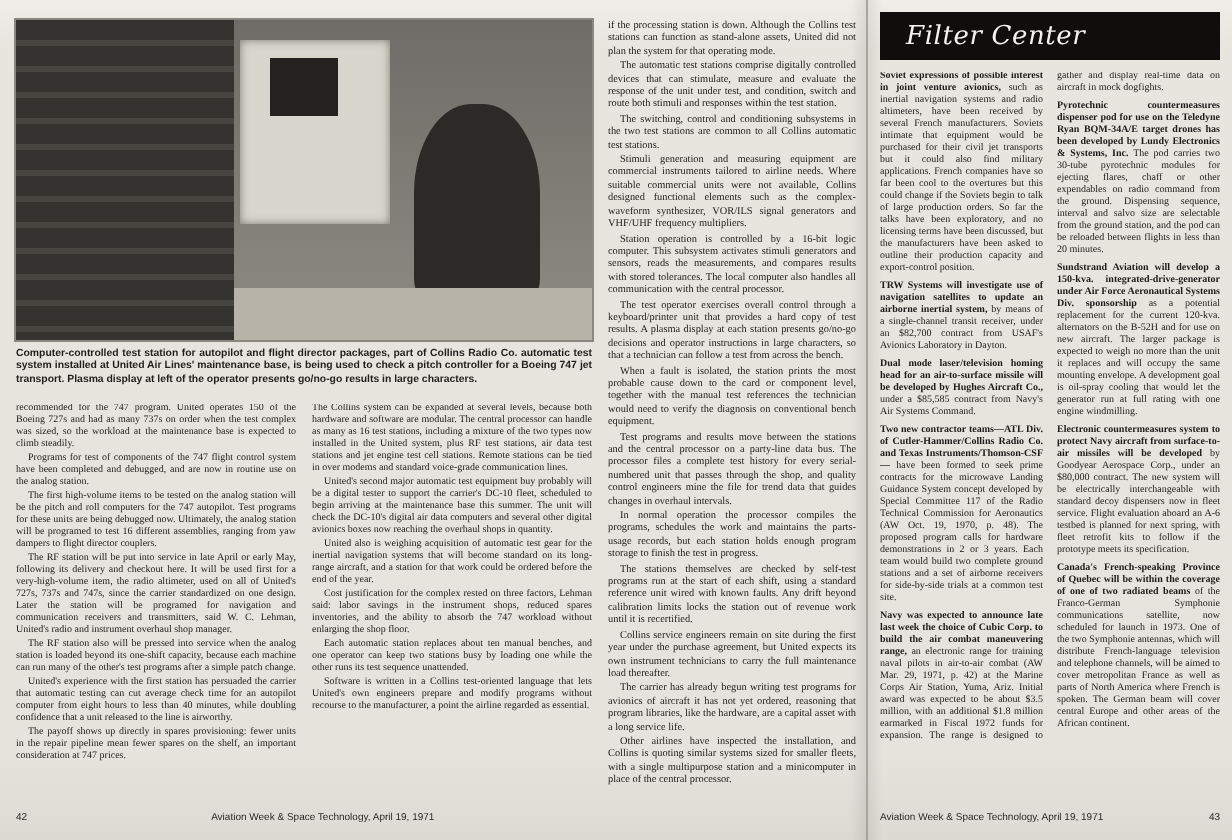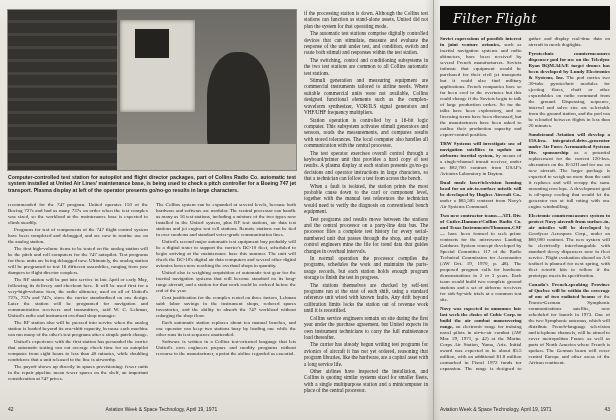--- a/index.html
+++ b/index.html
@@ -91,21 +91,21 @@
 
   <div class="abs footer lfooter">
     <span>42</span>
     <span class="ftext">Aviation Week &amp; Space Technology, April 19, 1971</span>
   </div>
 
   <div class="abs gutter-shade"></div>
   <div class="abs gutter"></div>
 
   <div class="abs banner">
-    <span class="banner-title">Filter Flight</span>
+    <span class="banner-title">Filter Center</span>
   </div>
 
   <div class="abs rtext">
     <p><b>Soviet expressions of possible interest in joint venture avionics,</b> <span>such as inertial navigation systems and radio altimeters, have been received by several French manufacturers. Soviets intimate that equipment would be purchased for their civil jet transports but it could also find military applications. French companies have so far been cool to the overtures but this could change if the Soviets begin to talk of large production orders. So far the talks have been exploratory, and no licensing terms have been discussed, but the manufacturers have been asked to outline their production capacity and export-control position.</span></p>
     <p><b>TRW Systems will investigate use of navigation satellites to update an airborne inertial system,</b> <span>by means of a single-channel transit receiver, under an $82,700 contract from USAF's Avionics Laboratory in Dayton.</span></p>
     <p><b>Dual mode laser/television homing head for an air-to-surface missile will be developed by Hughes Aircraft Co.,</b> <span>under a $85,585 contract from Navy's Air Systems Command.</span></p>
     <p><b>Two new contractor teams—ATL Div. of Cutler-Hammer/Collins Radio Co. and Texas Instruments/Thomson-CSF—</b> <span>have been formed to seek prime contracts for the microwave Landing Guidance System concept developed by Special Committee 117 of the Radio Technical Commission for Aeronautics (AW Oct. 19, 1970, p. 48). The proposed program calls for hardware demonstrations in 2 or 3 years. Each team would build two complete ground stations and a set of airborne receivers for side-by-side trials at a common test site.</span></p>
     <p><b>Navy was expected to announce late last week the choice of Cubic Corp. to build the air combat maneuvering range,</b> <span>an electronic range for training naval pilots in air-to-air combat (AW Mar. 29, 1971, p. 42) at the Marine Corps Air Station, Yuma, Ariz. Initial award was expected to be about $3.5 million, with an additional $1.8 million earmarked in Fiscal 1972 funds for expansion. The range is designed to gather and display real-time data on aircraft in mock dogfights.</span></p>
     <p><b>Pyrotechnic countermeasures dispenser pod for use on the Teledyne Ryan BQM-34A/E target drones has been developed by Lundy Electronics &amp; Systems, Inc.</b> <span>The pod carries two 30-tube pyrotechnic modules for ejecting flares, chaff or other expendables on radio command from the ground. Dispensing sequence, interval and salvo size are selectable from the ground station, and the pod can be reloaded between flights in less than 20 minutes.</span></p>
     <p><b>Sundstrand Aviation will develop a 150-kva. integrated-drive-generator under Air Force Aeronautical Systems Div. sponsorship</b> <span>as a potential replacement for the current 120-kva. alternators on the B-52H and for use on new aircraft. The larger package is expected to weigh no more than the unit it replaces and will occupy the same mounting envelope. A development goal is oil-spray cooling that would let the generator run at full rating with one engine windmilling.</span></p>

